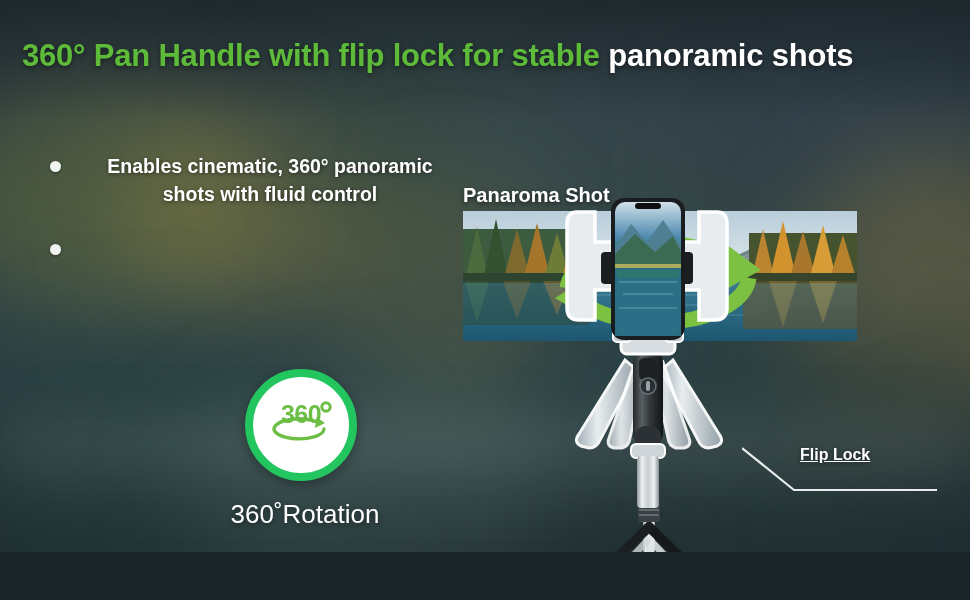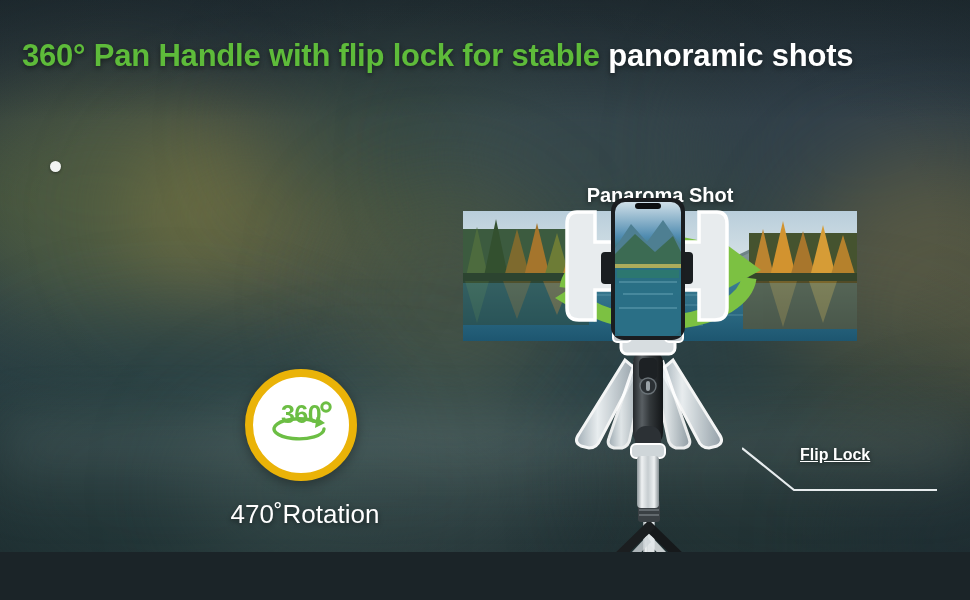--- a/index.html
+++ b/index.html
@@ -120,21 +120,21 @@
     left: 245px;
     top: 369px;
     width: 112px;
     height: 112px;
   }
   .badge-ring {
     position: absolute;
     inset: 0;
     border-radius: 50%;
     background: #ffffff;
-    border: 8px solid #eab308;
+    border: 8px solid #22c55e;
     box-sizing: border-box;
     box-shadow: 0 3px 12px rgba(0,0,0,.35);
     text-align: center;
   }
   .badge-ring svg { position: absolute; left: 0; top: 0; }
   .badge-caption {
     position: absolute;
     left: 180px;
     top: 499px;
     width: 250px;
@@ -144,21 +144,21 @@
     font-weight: normal;
     text-shadow: 0 2px 5px rgba(0,0,0,.45);
   }
 
   
   .pano-title {
     position: absolute;
     left: 463px;
     top: 184px;
     width: 394px;
-    text-align: center;
+    text-align: left;
     color: #ffffff;
     font-size: 20px;
     font-weight: bold;
     text-shadow: 0 2px 5px rgba(0,0,0,.5);
   }
   .pano-frame {
     position: absolute;
     left: 463px;
     top: 211px;
     width: 394px;
@@ -230,37 +230,41 @@
     <div class="bg-vignette"></div>
   </div>
 
   <div class="headline">
     <span class="hl-green">360° Pan Handle with flip lock for stable</span><span class="hl-white"> panoramic shots</span>
   </div>
 
   <div class="bullets">
     <div class="bullet-row">
       <span class="bullet-dot"></span>
+      <span class="bullet-text">Enables cinematic, 360° panoramic shots with fluid control</span>
+    </div>
+    <div class="bullet-row">
+      <span class="bullet-dot"></span>
     </div>
   </div>
 
   <div class="badge-wrap">
     <div class="badge-ring">
       <svg width="96" height="96" viewBox="0 0 96 96">
 
         <text x="48" y="46" text-anchor="middle" font-family="Liberation Sans, sans-serif" font-size="25" font-weight="bold" fill="#6cbe44" letter-spacing="-0.5">360</text>
 
         <circle cx="73" cy="30" r="4.2" fill="none" stroke="#6cbe44" stroke-width="3"></circle>
 
         <path d="M 71 52 A 25 10 0 1 1 63 44.5" fill="none" stroke="#6cbe44" stroke-width="3.4" stroke-linecap="round"></path>
         <polygon points="63.5,40 72,46 62,51" fill="#6cbe44"></polygon>
       </svg>
     </div>
   </div>
-  <div class="badge-caption">470˚Rotation</div>
+  <div class="badge-caption">360˚Rotation</div>
 
   <div class="pano-title">Panaroma Shot</div>
 
   <div class="pano-frame">
     <svg width="394" height="130" viewBox="0 0 394 130">
       <defs>
         <linearGradient id="skyg" x1="0" y1="0" x2="0" y2="1">
           <stop offset="0%" stop-color="#b9cedb"></stop>
           <stop offset="100%" stop-color="#dfe8ea"></stop>
         </linearGradient>

